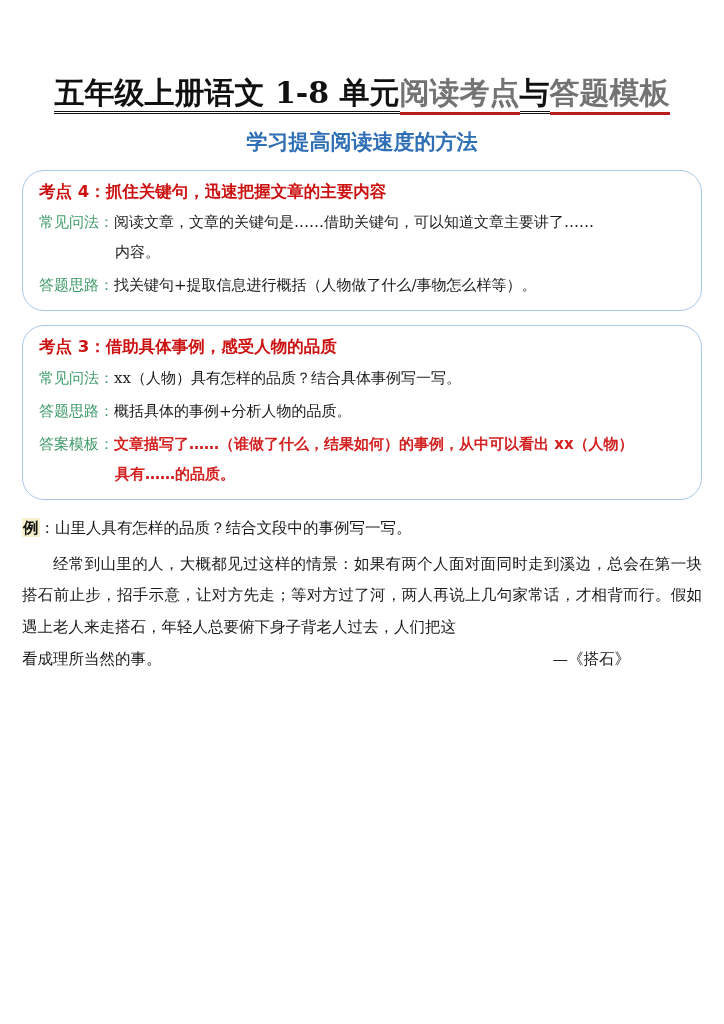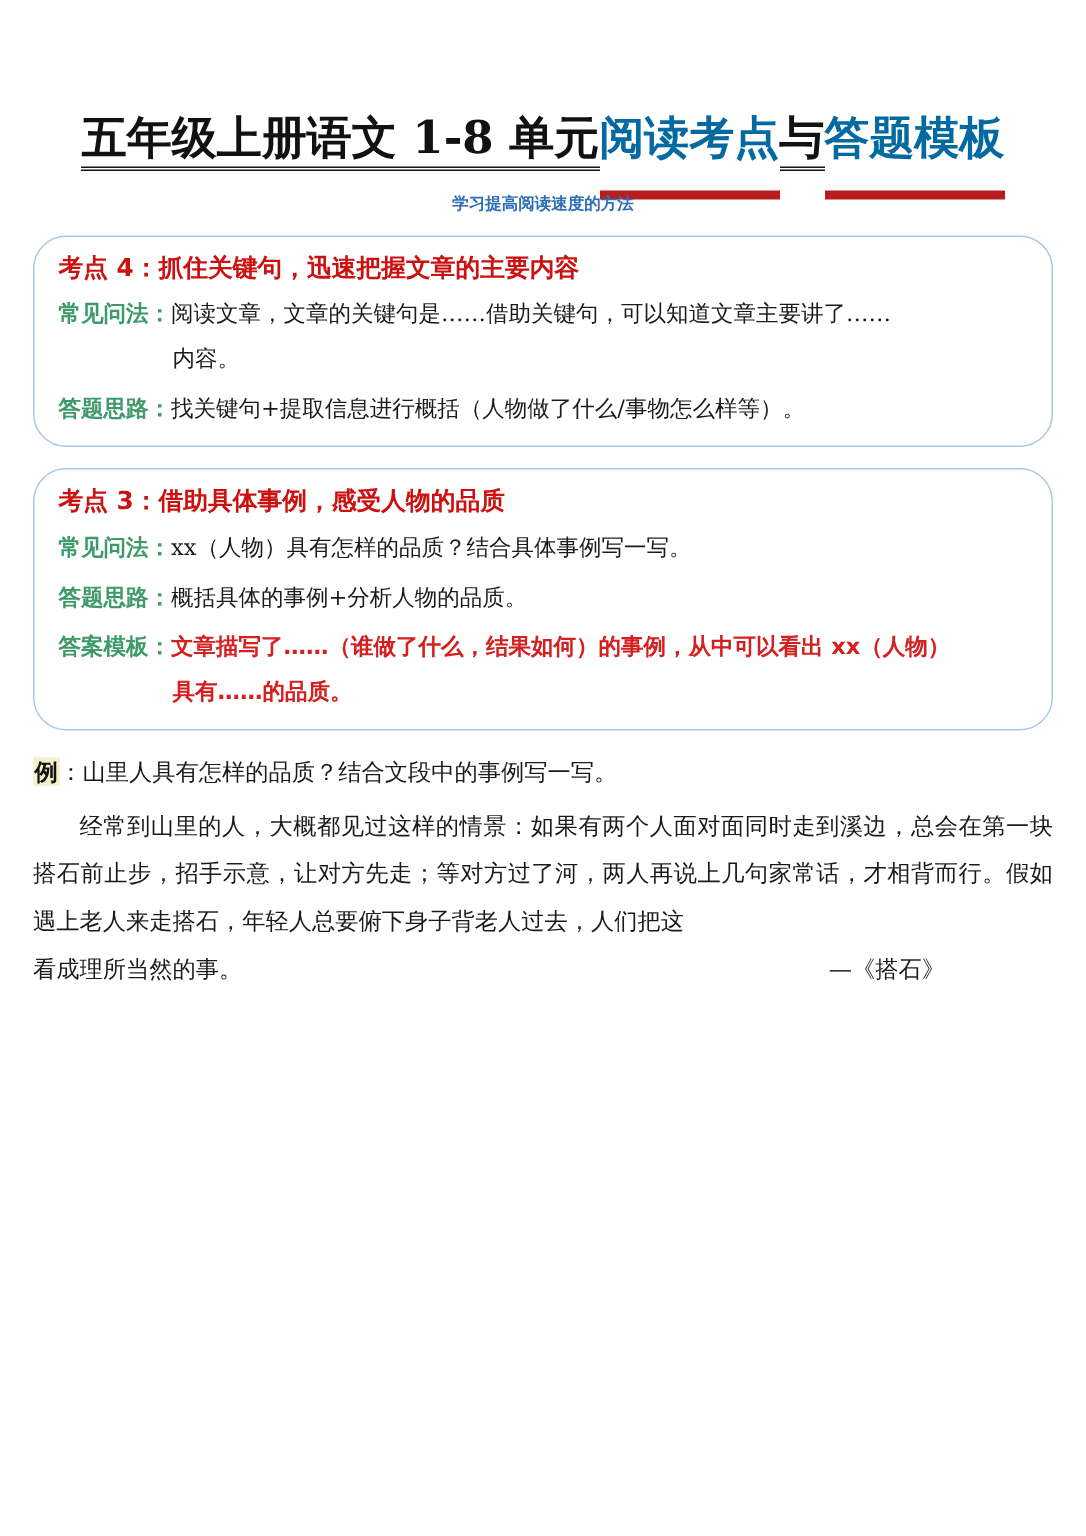--- a/index.html
+++ b/index.html
@@ -31,44 +31,44 @@
     font-size: 30px;
     letter-spacing: 0px;
     line-height: 1.25;
   }
   .title-black {
     color: #111111;
     border-bottom: 3px double #111111;
     padding-bottom: 1px;
   }
   .title-red {
-    color: #0369a1;
-    border-bottom: 6px solid #b91c1c;
-    padding-bottom: 17px;
+    color: #737373;
+    border-bottom: 3px solid #b91c1c;
+    padding-bottom: 2px;
   }
   .title-conj {
     color: #111111;
     border-bottom: 3px double #111111;
     padding-bottom: 1px;
   }
 
   
   .unit-title {
     text-align: center;
     color: #6b6132;
     font-weight: bold;
     font-size: 16.5px;
     margin-top: 16px;
     font-family: "DejaVu Serif", "Liberation Serif", serif;
   }
   .method-title {
     text-align: center;
     color: #2f6fb5;
     font-weight: bold;
-    font-size: 11px;
+    font-size: 21px;
     margin-top: 16px;
     font-family: "DejaVu Sans", "Liberation Sans", sans-serif;
   }
 
   
   .kp-box {
     border: 1.6px solid #a9c7e8;
     border-radius: 22px;
     margin-top: 14px;
     padding: 9px 20px 10px 16px;
@@ -82,21 +82,21 @@
     font-family: "DejaVu Sans", "Liberation Sans", sans-serif;
   }
   .kp-row {
     font-size: 15px;
     line-height: 1.95;
     margin-top: 4px;
     text-indent: 0;
   }
   .lbl-green {
     color: #3f9a69;
-    font-weight: bold;
+    font-weight: normal;
     font-family: "DejaVu Sans", "Liberation Sans", sans-serif;
   }
   .body-text {
     color: #1a1a1a;
   }
   .kp-cont {
     font-size: 15px;
     line-height: 1.95;
     padding-left: 76px;
   }

